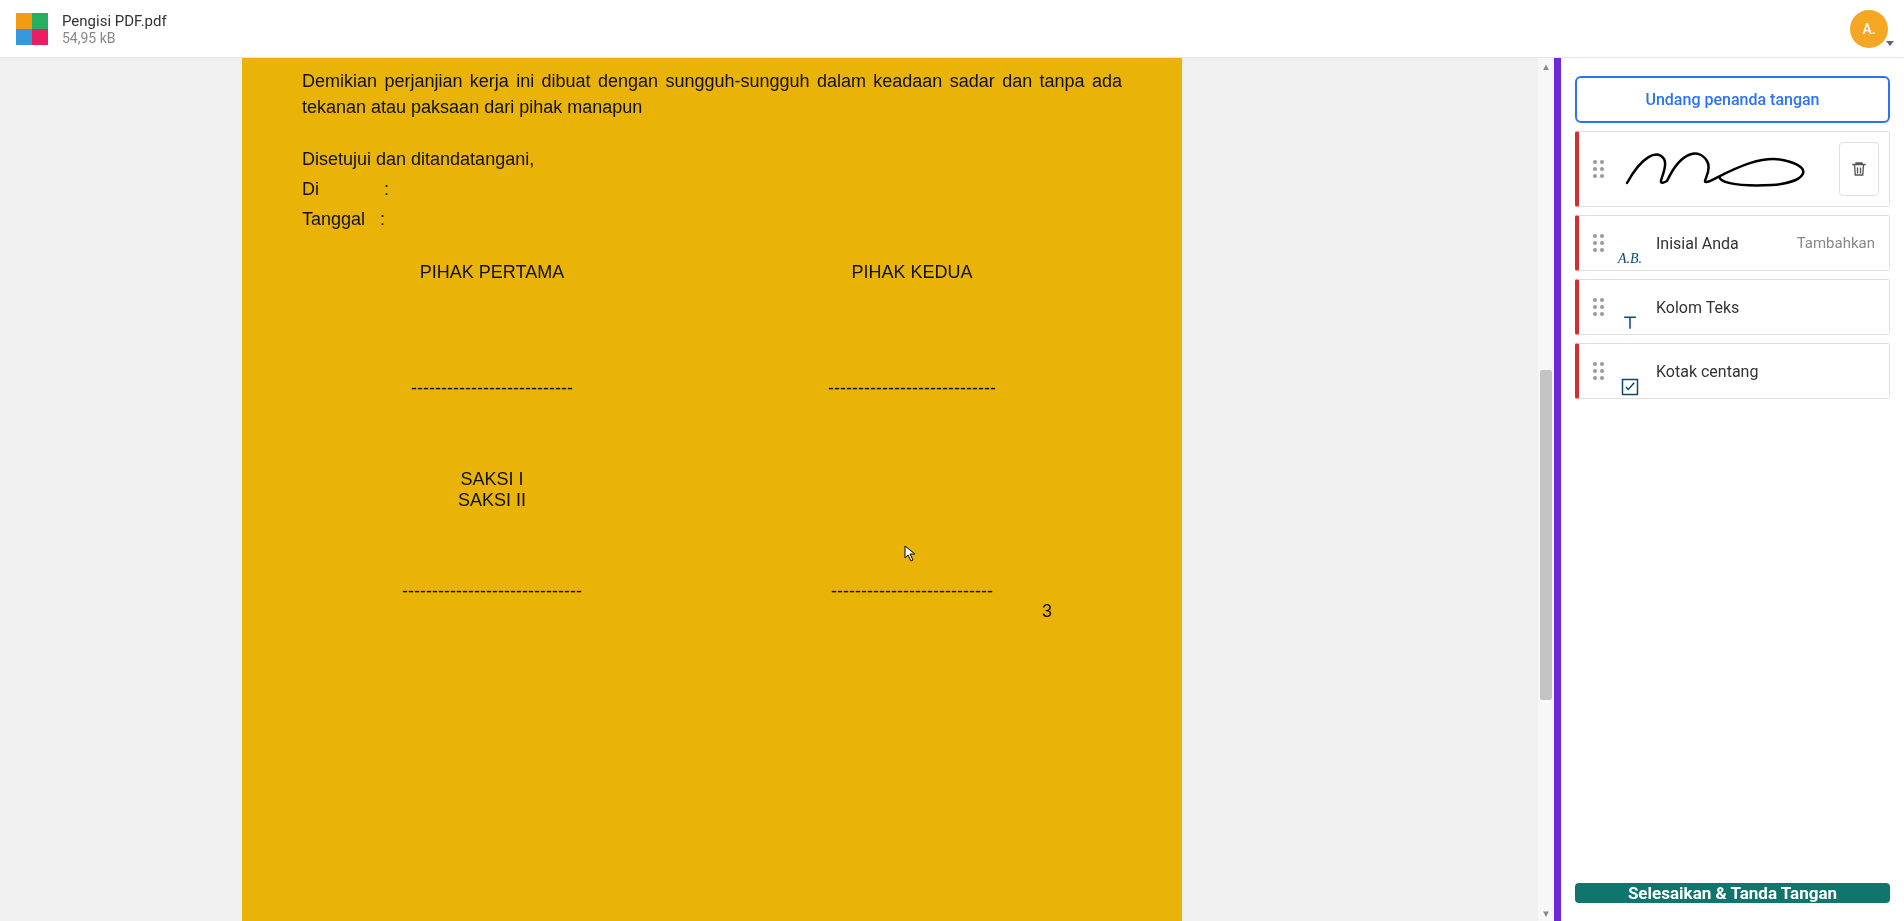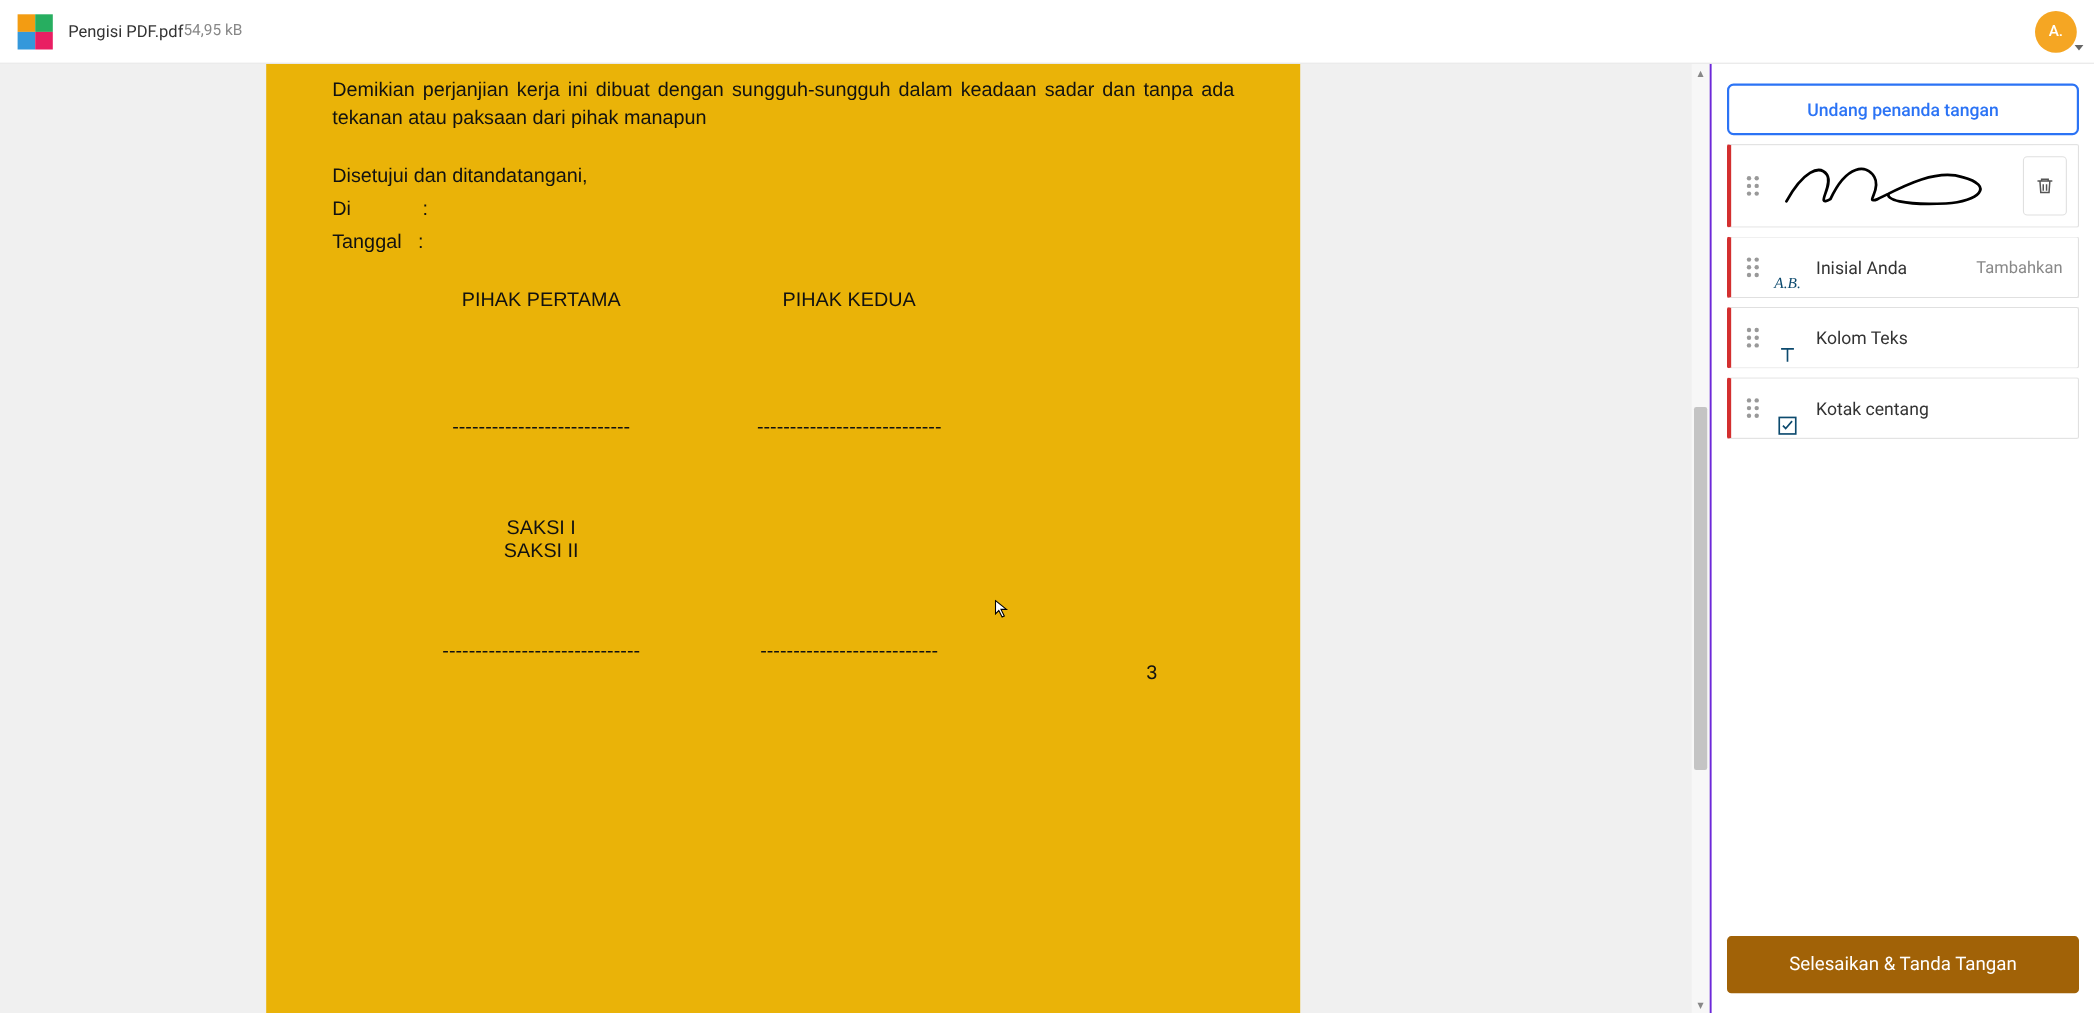--- a/index.html
+++ b/index.html
@@ -3,49 +3,49 @@
 <meta charset="utf-8">
 <style>
 * { margin:0; padding:0; box-sizing:border-box; }
 body { font-family: -apple-system, BlinkMacSystemFont, "Segoe UI", Roboto, sans-serif; background:#fff; width:1904px; height:921px; overflow:hidden; display:flex; flex-direction:column; }
 .header { height:58px; border-bottom:1px solid #e5e5e5; display:flex; align-items:center; padding:0 16px; }
 .app-icon { width:32px; height:32px; margin-right:14px; display:grid; grid-template-columns:1fr 1fr; grid-template-rows:1fr 1fr; gap:0; }
 .app-icon div:nth-child(1){background:#f39c12;}
 .app-icon div:nth-child(2){background:#27ae60;}
 .app-icon div:nth-child(3){background:#3498db;}
 .app-icon div:nth-child(4){background:#e91e63;}
-.file-meta { display:flex; flex-direction:row; }
+.file-meta { display:flex; flex-direction:column; }
 .file-name { font-size:15px; color:#333; }
 .file-size { font-size:14px; color:#888; }
 .avatar { margin-left:auto; width:38px; height:38px; border-radius:50%; background:#f5a623; color:#fff; display:flex; align-items:center; justify-content:center; font-size:14px; font-weight:500; position:relative; }
 .avatar::after { content:""; position:absolute; right:-6px; bottom:2px; border-left:4px solid transparent; border-right:4px solid transparent; border-top:5px solid #666; }
 .main { flex:1; display:flex; overflow:hidden; }
 .doc-area { flex:1; background:#f0f0f0; display:flex; justify-content:center; position:relative; overflow:hidden; }
 .page { background:#eab308; width:940px; height:100%; padding:0 60px; font-family:Liberation Sans, sans-serif; font-size:18px; color:#111; position:relative; margin-left:-130px; }
 .page p { margin-bottom:4px; line-height:1.45; }
 .justify { text-align:justify; }
-.sig-row { display:flex; padding:0 70px 0 50px; }
+.sig-row { display:flex; justify-content:space-between; padding:0 70px 0 50px; }
 .sig-col { text-align:center; width:280px; }
 .dash { letter-spacing:0; }
 .scrollbar-track { position:absolute; right:0; top:0; width:16px; height:100%; background:#f7f7f7; }
 .scroll-up, .scroll-down { height:16px; display:flex; align-items:center; justify-content:center; color:#888; font-size:11px; }
 .scroll-thumb { position:absolute; left:2px; width:12px; background:#c4c4c4; border-radius:2px; }
-.sidebar { width:350px; background:#fff; padding:18px 14px; display:flex; flex-direction:column; gap:8px; border-left:2px solid #6d28d9; }
+.sidebar { width:350px; background:#fff; padding:18px 14px; display:flex; flex-direction:column; gap:8px; border-left:7px solid #6d28d9; }
 .invite-btn { border:2px solid #2b73f5; background:#fff; color:#2b73f5; border-radius:6px; padding:12px; font-size:16px; font-weight:500; text-align:center; cursor:pointer; }
 .tool { border:1px solid #e0e0e0; border-left:4px solid #d32f2f; border-radius:2px; display:flex; align-items:center; height:56px; padding:0 14px; gap:14px; }
 .tool.sign { height:76px; padding-right:10px; }
 .drag-handle { color:#999; display:grid; grid-template-columns:4px 4px; grid-template-rows:4px 4px 4px; gap:3px; cursor:grab; }
 .drag-handle span { background:#999; border-radius:50%; }
 .tool-icon { width:24px; display:flex; align-items:center; justify-content:center; color:#0c4a6e;margin-top:32px; }
 .ab { font-family:Georgia, serif; font-style:italic; font-size:14px; }
 .tool-label { font-size:16px; color:#333; }
 .tool-action { margin-left:auto; color:#888; font-size:15px; }
 .trash { margin-left:auto; background:#fff; border:1px solid #e0e0e0; width:40px; height:54px; border-radius:4px; display:flex; align-items:center; justify-content:center; cursor:pointer; color:#555; }
 .sig-img { flex:1; display:flex; align-items:center; justify-content:center; }
-.finish-btn { margin-top:auto; background:#a16207; color:#fff; font-size:17px; font-weight:400; text-align:center; padding:16px; border-radius:4px; cursor:default; }
+.finish-btn { margin-top:auto; background:#0f766e; color:#fff; font-size:17px; font-weight:700; text-align:center; border-radius:4px; cursor:default; }
 .cursor { position:absolute; width:14px; height:18px; pointer-events:none; }
 </style>
 </head>
 <body>
 
 <div class="header">
   <div class="app-icon">
       <div></div>
       <div></div>
       <div></div>

